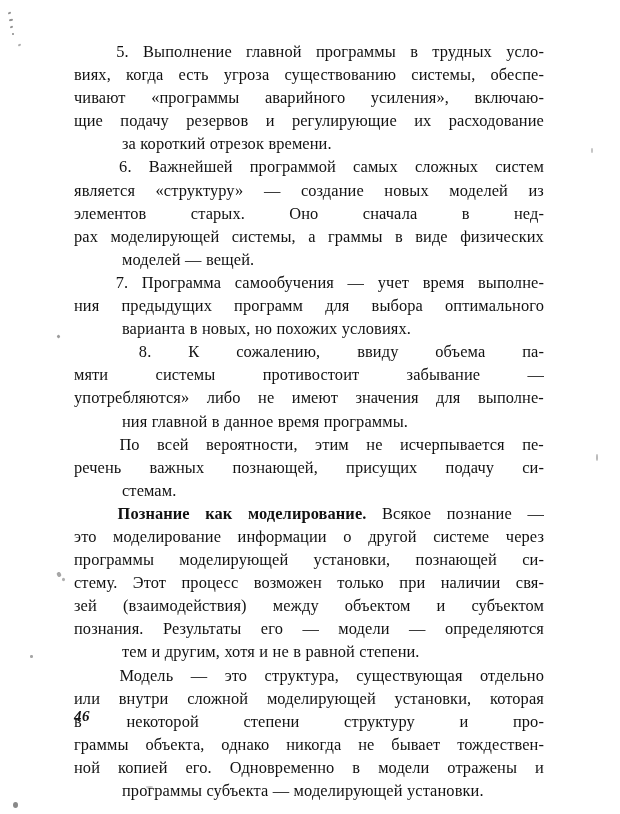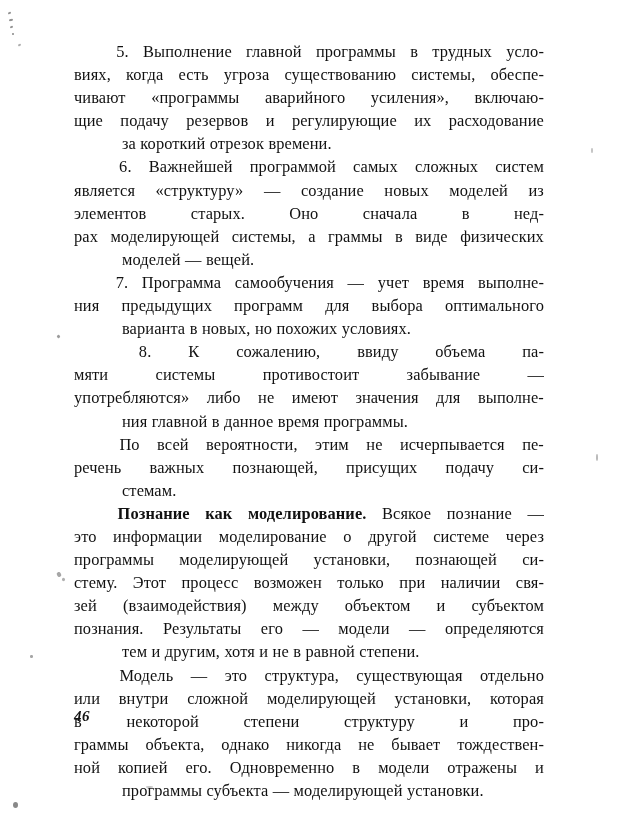--- a/index.html
+++ b/index.html
@@ -138,21 +138,21 @@
         <span class="line just"><span class="w">употребляются»</span><span class="w">либо</span><span class="w">не</span><span class="w">имеют</span><span class="w">значения</span><span class="w">для</span><span class="w">выполне-</span></span>
         <span class="line last"><span>ния</span><span> главной</span><span> в</span><span> данное</span><span> время</span><span> программы.</span></span>
       </p>
     <p class="para" id="para-9">
         <span class="line just"><span class="indent w"></span><span class="w">По</span><span class="w">всей</span><span class="w">вероятности,</span><span class="w">этим</span><span class="w">не</span><span class="w">исчерпывается</span><span class="w">пе-</span></span>
         <span class="line just"><span class="w">речень</span><span class="w">важных</span><span class="w">познающей,</span><span class="w">присущих</span><span class="w">подачу</span><span class="w">си-</span></span>
         <span class="line last"><span>стемам.</span></span>
       </p>
     <p class="para" id="para-10">
         <span class="line just"><span class="indent w"></span><span class="w b">Познание</span><span class="w b">как</span><span class="w b">моделирование.</span><span class="w">Всякое</span><span class="w">познание</span><span class="w">—</span></span>
-        <span class="line just"><span class="w">это</span><span class="w">информации</span><span class="w">моделирование</span><span class="w">о</span><span class="w">другой</span><span class="w">системе</span><span class="w">через</span></span>
+        <span class="line just"><span class="w">это</span><span class="w">моделирование</span><span class="w">информации</span><span class="w">о</span><span class="w">другой</span><span class="w">системе</span><span class="w">через</span></span>
         <span class="line just"><span class="w">программы</span><span class="w">моделирующей</span><span class="w">установки,</span><span class="w">познающей</span><span class="w">си-</span></span>
         <span class="line just"><span class="w">стему.</span><span class="w">Этот</span><span class="w">процесс</span><span class="w">возможен</span><span class="w">только</span><span class="w">при</span><span class="w">наличии</span><span class="w">свя-</span></span>
         <span class="line just"><span class="w">зей</span><span class="w">(взаимодействия)</span><span class="w">между</span><span class="w">объектом</span><span class="w">и</span><span class="w">субъектом</span></span>
         <span class="line just"><span class="w">познания.</span><span class="w">Результаты</span><span class="w">его</span><span class="w">—</span><span class="w">модели</span><span class="w">—</span><span class="w">определяются</span></span>
         <span class="line last"><span>тем</span><span> и</span><span> другим,</span><span> хотя</span><span> и</span><span> не</span><span> в</span><span> равной</span><span> степени.</span></span>
       </p>
     <p class="para" id="para-11">
         <span class="line just"><span class="indent w"></span><span class="w">Модель</span><span class="w">—</span><span class="w">это</span><span class="w">структура,</span><span class="w">существующая</span><span class="w">отдельно</span></span>
         <span class="line just"><span class="w">или</span><span class="w">внутри</span><span class="w">сложной</span><span class="w">моделирующей</span><span class="w">установки,</span><span class="w">которая</span></span>
         <span class="line just"><span class="w">в</span><span class="w">некоторой</span><span class="w">степени</span><span class="w">структуру</span><span class="w">и</span><span class="w">про-</span></span>

